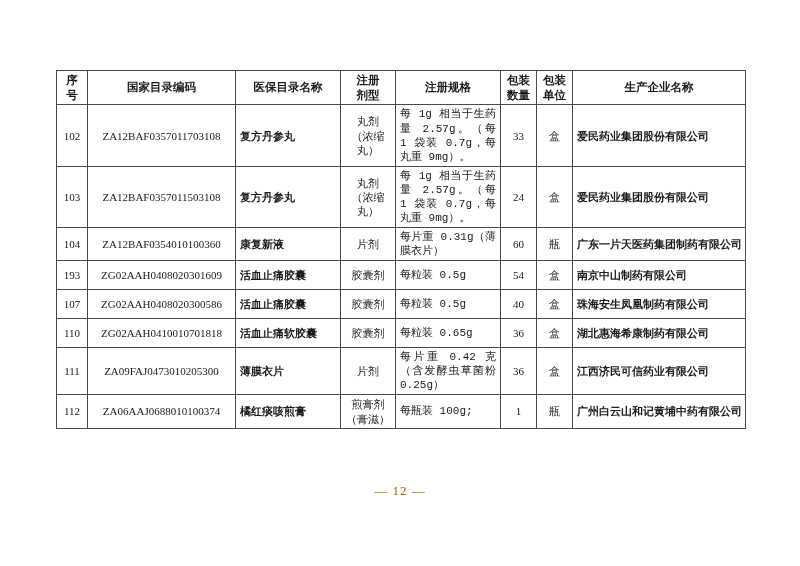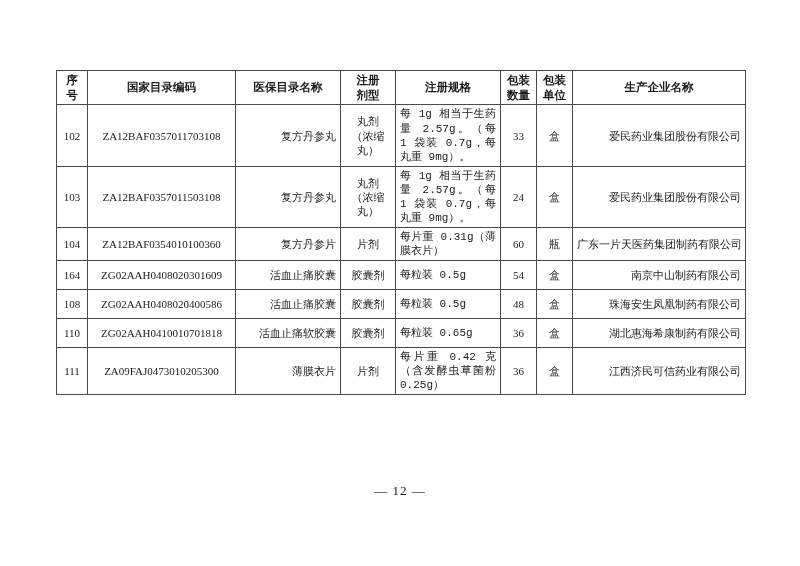--- a/index.html
+++ b/index.html
@@ -30,31 +30,31 @@
   table.catalog th{
     font-weight:bold;
     text-align:center;
     white-space:pre-line;
     height:28px;
     font-size:11.5px;
   }
   table.catalog td{height:24px;}
   td.c-seq, td.c-code, td.c-form, td.c-qty, td.c-unit{text-align:center;}
   td.c-form{white-space:pre-line;text-align:center;}
-  td.c-name, td.c-mfr{text-align:right;padding-left:5px;}
+  td.c-name, td.c-mfr{text-align:left;padding-left:5px;font-weight:bold;}
   td.c-mfr{white-space:nowrap;font-size:11px;}
   td.c-spec{text-align:justify;text-justify:inter-character;font-family:Liberation Mono, monospace;}
   .footer-pageno{
     position:absolute;
     left:0;right:0;
     top:483px;
     text-align:center;
     font-size:13px;
     letter-spacing:1px;
-    color:#0f172a;
+    color:#a16207;
   }
 </style>
 </head>
 <body>
 
 <div class="page">
 
   <table class="catalog">
     <colgroup>
       <col style="width:31px">
@@ -103,51 +103,51 @@
 （浓缩丸）</td>
           <td class="c-spec">每 1g 相当于生药量 2.57g。（每 1 袋装 0.7g，每丸重 9mg）。</td>
           <td class="c-qty">24</td>
           <td class="c-unit">盒</td>
           <td class="c-mfr">爱民药业集团股份有限公司</td>
         </tr>
 
         <tr>
           <td class="c-seq">104</td>
           <td class="c-code">ZA12BAF0354010100360</td>
-          <td class="c-name">复方丹参片</td>
+          <td class="c-name">康复新液</td>
           <td class="c-form">片剂</td>
           <td class="c-spec">每片重 0.31g（薄膜衣片）</td>
           <td class="c-qty">60</td>
           <td class="c-unit">瓶</td>
           <td class="c-mfr">广东一片天医药集团制药有限公司</td>
         </tr>
 
 
         <tr>
-          <td class="c-seq">164</td>
+          <td class="c-seq">193</td>
           <td class="c-code">ZG02AAH0408020301609</td>
           <td class="c-name">活血止痛胶囊</td>
           <td class="c-form">胶囊剂</td>
           <td class="c-spec">每粒装 0.5g</td>
           <td class="c-qty">54</td>
           <td class="c-unit">盒</td>
           <td class="c-mfr">南京中山制药有限公司</td>
         </tr>
 
-
         <tr>
-          <td class="c-seq">108</td>
-          <td class="c-code">ZG02AAH0408020400586</td>
+          <td class="c-seq">107</td>
+          <td class="c-code">ZG02AAH0408020300586</td>
           <td class="c-name">活血止痛胶囊</td>
           <td class="c-form">胶囊剂</td>
           <td class="c-spec">每粒装 0.5g</td>
-          <td class="c-qty">48</td>
+          <td class="c-qty">40</td>
           <td class="c-unit">盒</td>
           <td class="c-mfr">珠海安生凤凰制药有限公司</td>
         </tr>
+
 
 
         <tr>
           <td class="c-seq">110</td>
           <td class="c-code">ZG02AAH0410010701818</td>
           <td class="c-name">活血止痛软胶囊</td>
           <td class="c-form">胶囊剂</td>
           <td class="c-spec">每粒装 0.65g</td>
           <td class="c-qty">36</td>
           <td class="c-unit">盒</td>
@@ -158,19 +158,30 @@
           <td class="c-seq">111</td>
           <td class="c-code">ZA09FAJ0473010205300</td>
           <td class="c-name">薄膜衣片</td>
           <td class="c-form">片剂</td>
           <td class="c-spec">每片重 0.42 克（含发酵虫草菌粉 0.25g）</td>
           <td class="c-qty">36</td>
           <td class="c-unit">盒</td>
           <td class="c-mfr">江西济民可信药业有限公司</td>
         </tr>
 
+        <tr>
+          <td class="c-seq">112</td>
+          <td class="c-code">ZA06AAJ0688010100374</td>
+          <td class="c-name">橘红痰咳煎膏</td>
+          <td class="c-form">煎膏剂
+（膏滋）</td>
+          <td class="c-spec">每瓶装 100g;</td>
+          <td class="c-qty">1</td>
+          <td class="c-unit">瓶</td>
+          <td class="c-mfr">广州白云山和记黄埔中药有限公司</td>
+        </tr>
 
       </tbody>
   </table>
 
   <div class="footer-pageno">— 12 —</div>
 
 </div>
 
 </body></html>

